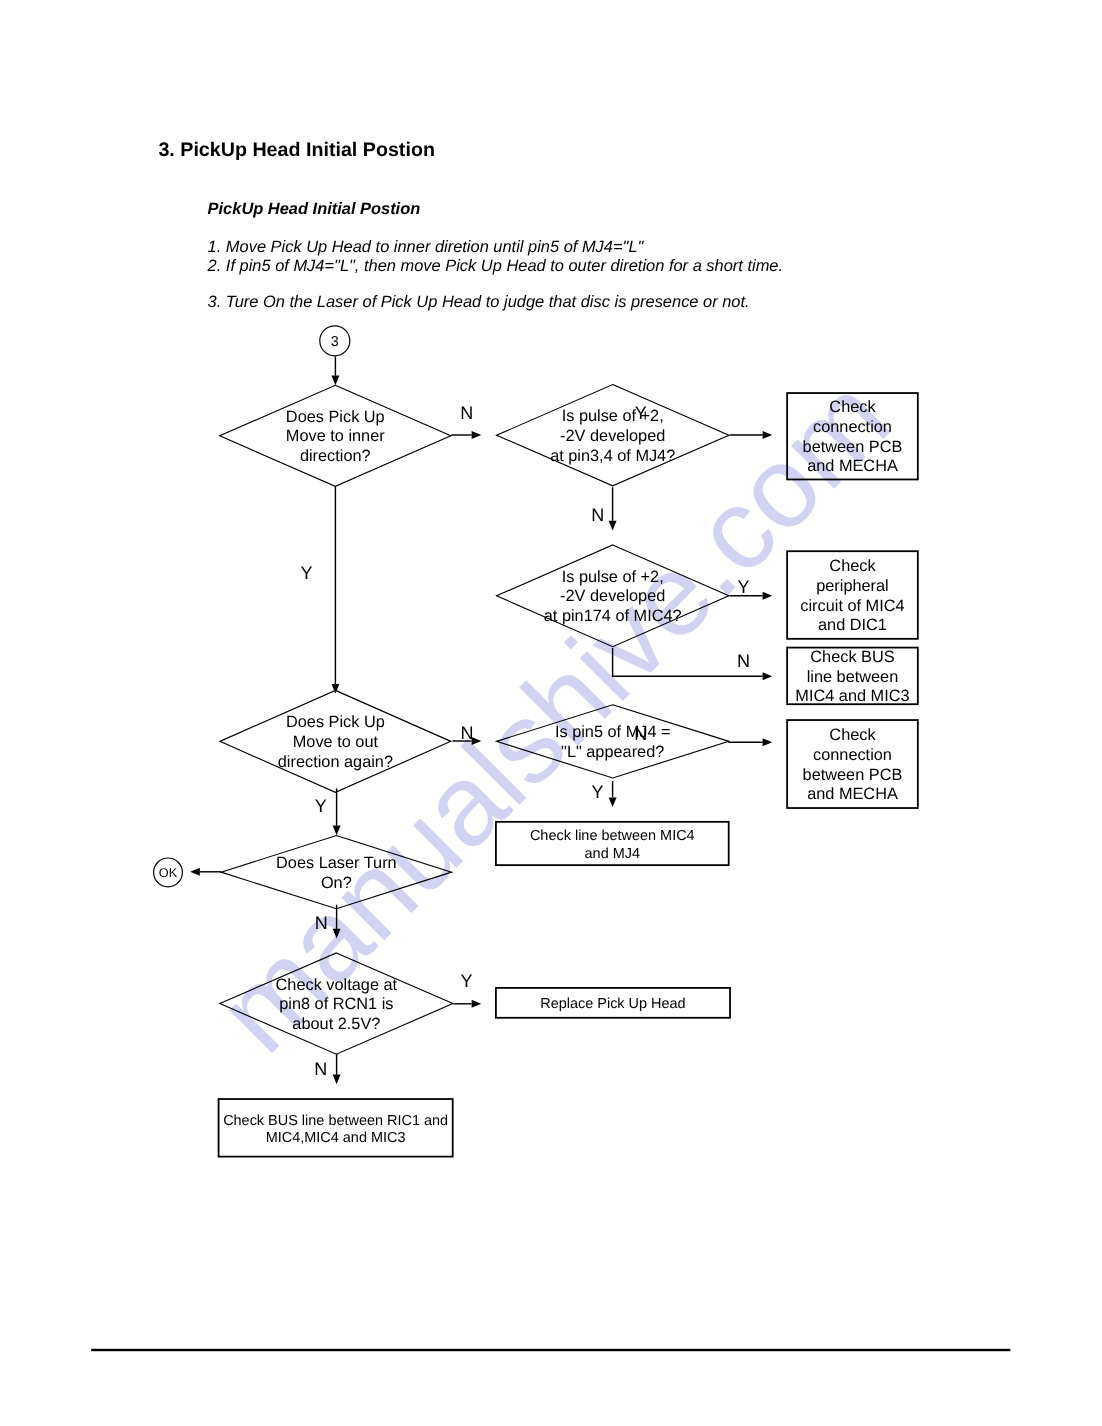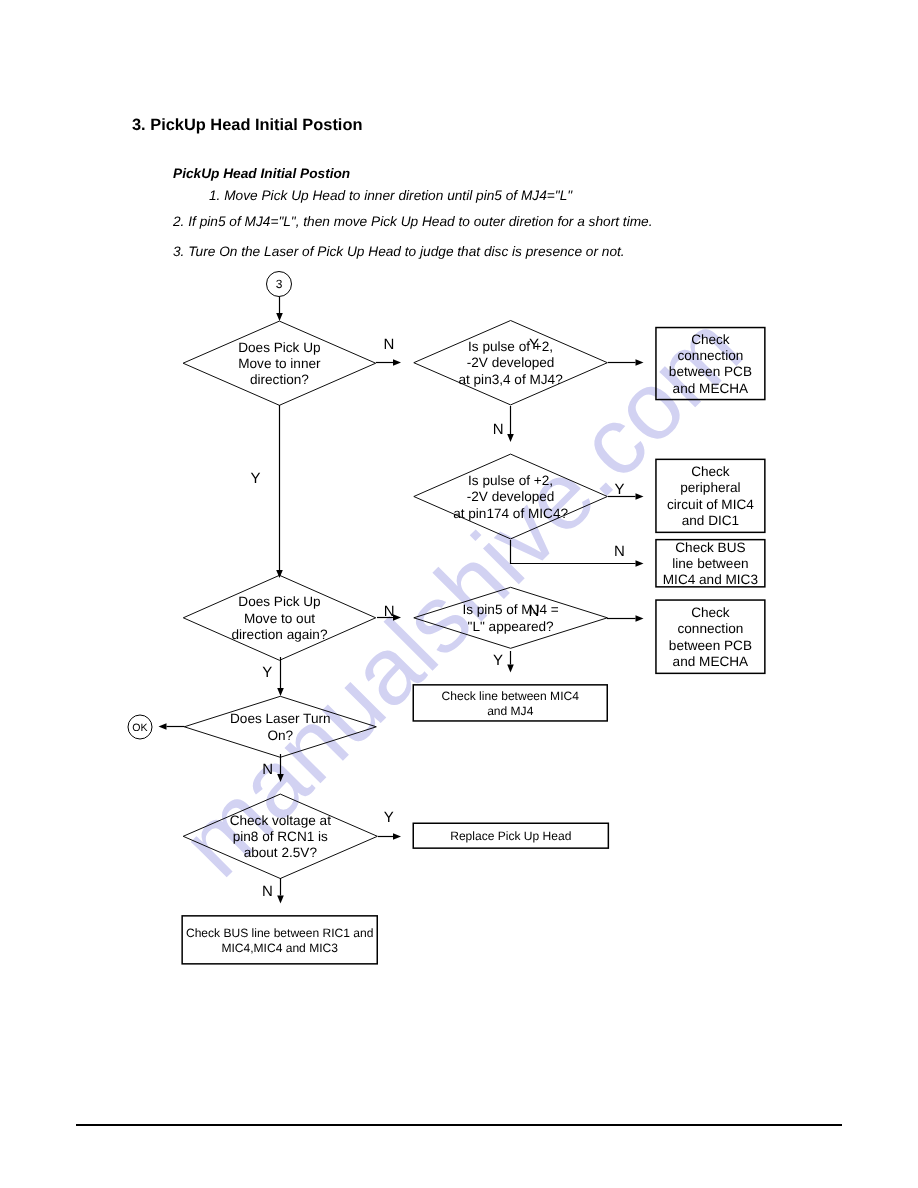--- a/index.html
+++ b/index.html
@@ -21,21 +21,21 @@
 <div id="page">
 
   <div id="watermark"><svg width="918" height="1188">
         <text x="0" y="0" transform="translate(222,882) rotate(-45.1)" font-size="95.5" font-family="&quot;Liberation Sans&quot;,sans-serif" fill="#d2d2f2">manualshive.com</text>
       </svg></div>
 
   <div id="heading">3. PickUp Head Initial Postion</div>
 
   <div id="paras">
       <div class="para b" style="top: 166px;">PickUp Head Initial Postion</div>
-      <div class="para" style="top: 188px; margin-left: 36px;">1. Move Pick Up Head to inner diretion until pin5 of MJ4="L"</div>
+      <div class="para" style="top: 198px;">1. Move Pick Up Head to inner diretion until pin5 of MJ4="L"</div>
       <div class="para" style="top: 214px;">2. If pin5 of  MJ4="L", then move Pick Up Head to outer diretion for a short time.</div>
       <div class="para" style="top: 244px;">3. Ture On the Laser of  Pick Up Head to judge that disc is presence or not.</div>
     </div>
 
   <svg id="flowsvg" width="918" height="1188">
       <g>
         <polyline points="279.5,297 279.5,313" fill="none" stroke="#000" stroke-width="1.2"></polyline>
         <polygon points="279.5,321 276.2,313 282.8,313" fill="#000" stroke="none"></polygon>
       </g>
       <g>

